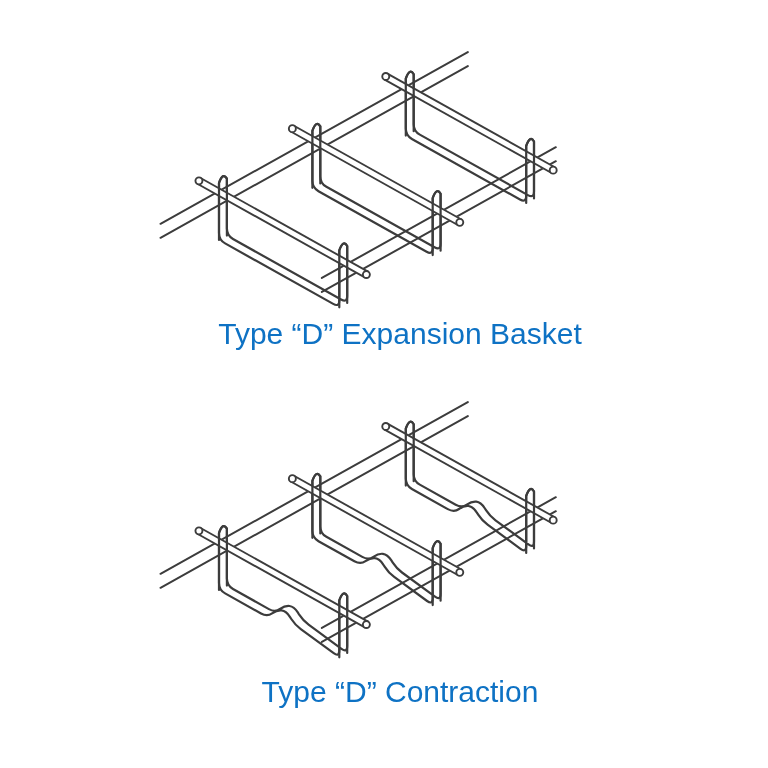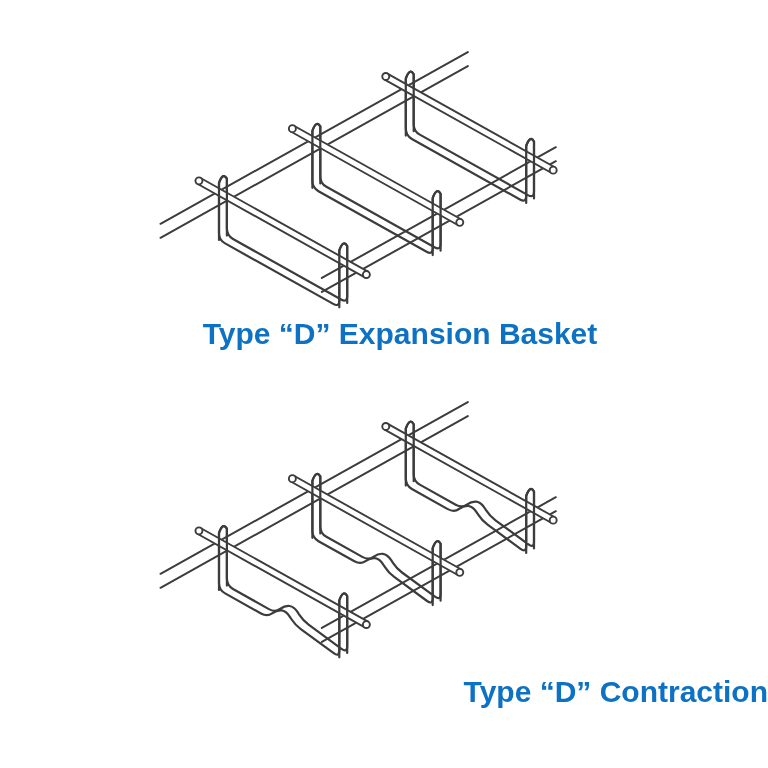--- a/index.html
+++ b/index.html
@@ -13,30 +13,30 @@
   .page {
     position: absolute; inset: 0;
     background: #ffffff;
   }
   svg.diagram {
     position: absolute; left: 0; top: 0;
   }
   .caption {
     position: absolute; left: 2px; right: 0;
     text-align: center;
-    font-weight: bold;
+    font-weight: normal;
     font-size: 30px;
     line-height: 35px;
     letter-spacing: 0px;
     margin-left: 30px;
   }
   .caption span { display: block; }
   .caption span:empty { display: none; }
   #caption-expansion { top: 316px; }
-  #caption-contraction { top: 674px; text-align: right; }
+  #caption-contraction { top: 674px; }
 </style>
 </head>
 <body style="background: rgb(255, 255, 255);">
 
 <div class="page">
 
   <svg class="diagram" width="768" height="768" viewBox="0 0 768 768">
     <g id="fig-expansion" aria-label="Isometric wireframe drawing of a wire expansion basket: three hairpin wire cradles welded to twin side rails, cradling three round dowel bars laid diagonally across the frame">
         <path d="M 339.3 250.3 L 339.3 300.3 Q 339.3 307.3 333.2 303.9 L 225.1 243.4 Q 219.0 240.0 219.0 233.0 L 219.0 183.0 Q 222.9 171.8 226.9 178.6 L 226.9 178.6 L 226.9 228.6 Q 226.9 235.6 233.0 239.0 L 341.1 299.5 Q 347.2 303.0 347.2 296.0 L 347.2 246.0 Q 343.3 239.1 339.3 250.3" fill="none" stroke="#3c3c3c" stroke-width="2.2" stroke-linejoin="round" stroke-linecap="round"></path>
         <path d="M 432.7 198.1 L 432.7 248.1 Q 432.7 255.1 426.6 251.7 L 318.5 191.2 Q 312.4 187.8 312.4 180.8 L 312.4 130.8 Q 316.3 119.6 320.3 126.4 L 320.3 126.4 L 320.3 176.4 Q 320.3 183.4 326.4 186.8 L 434.5 247.3 Q 440.6 250.7 440.6 243.7 L 440.6 193.7 Q 436.7 186.9 432.7 198.1" fill="none" stroke="#3c3c3c" stroke-width="2.2" stroke-linejoin="round" stroke-linecap="round"></path>

